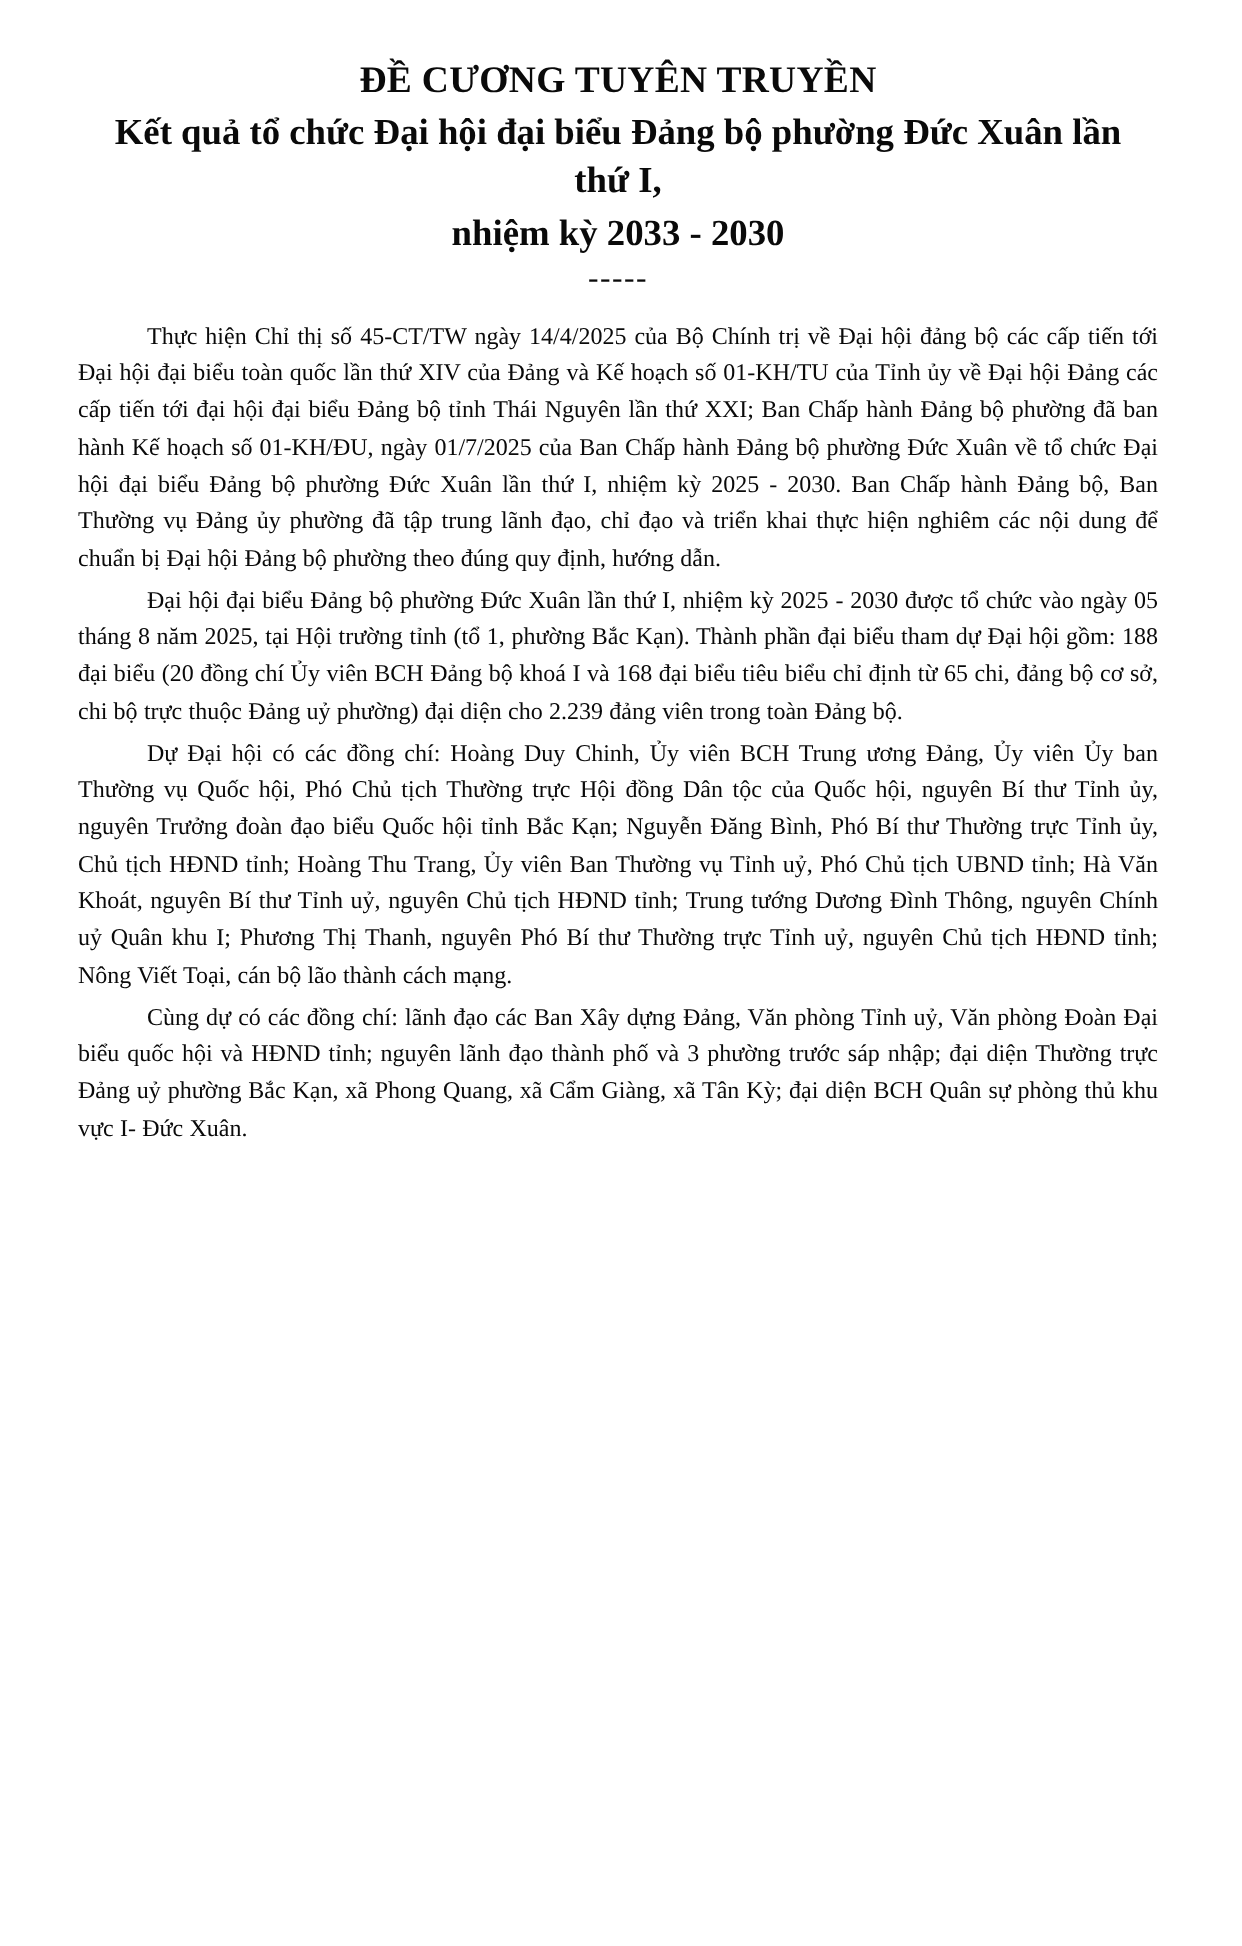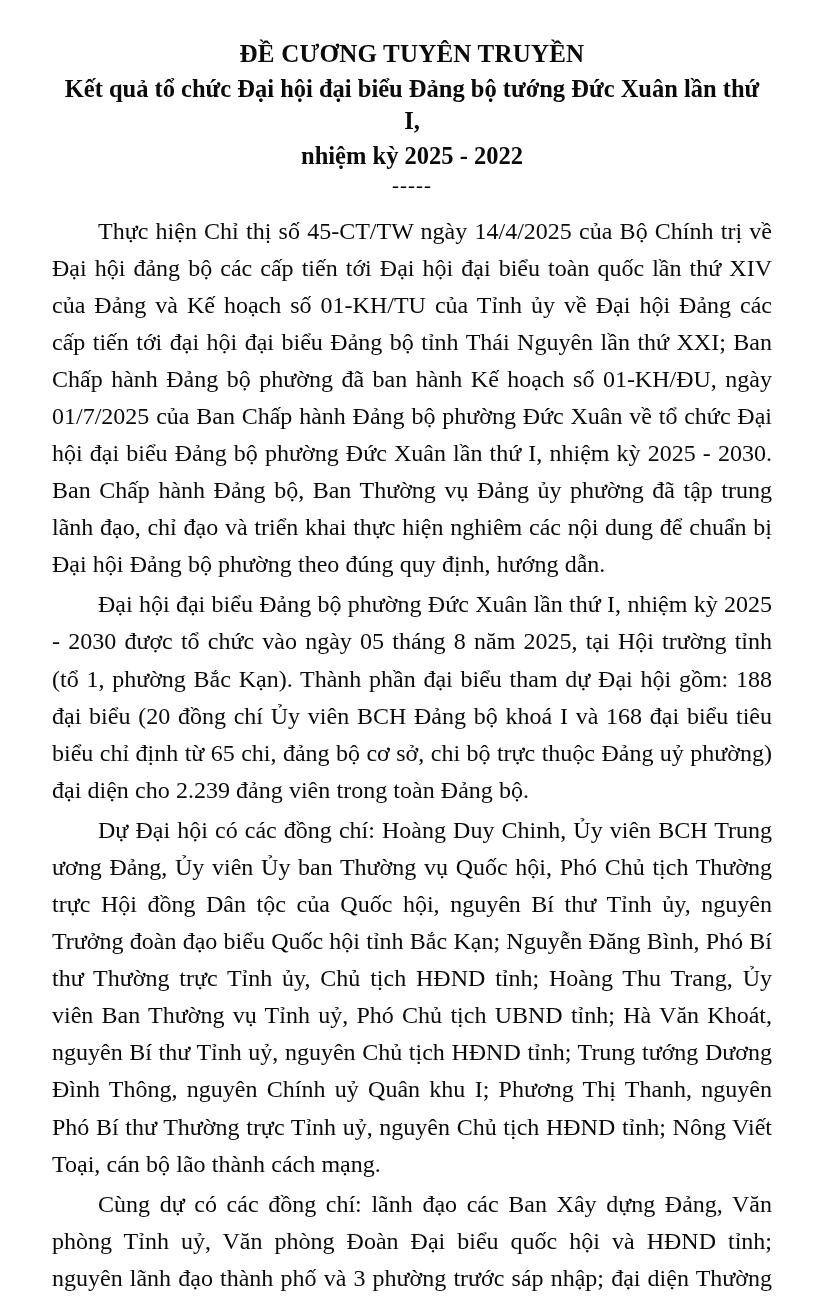--- a/index.html
+++ b/index.html
@@ -48,41 +48,41 @@
   .rule-dashes {
     font-size: 21px;
     line-height: 1.1;
     margin: 2px 0 0 0;
     letter-spacing: 1px;
   }
   .body-text {
     margin-top: 16px;
   }
   p.para {
-    font-size: 24px;
+    font-size: 16px;
     line-height: 1.545;
     text-align: justify;
     text-justify: inter-word;
     text-indent: 46px;
     margin: 0 0 3px 0;
     word-spacing: 0.2px;
   }
   p.para:last-child {
     margin-bottom: 0;
   }
 </style>
 </head>
 <body>
 
 <div class="page">
 
   <div class="title-block">
     <div class="doc-title">ĐỀ CƯƠNG TUYÊN TRUYỀN</div>
-    <div class="doc-subtitle">Kết quả tổ chức Đại hội đại biểu Đảng bộ tướng Đức Xuân lần thứ I,</div>
-    <div class="doc-subtitle">nhiệm kỳ 2025 - 2022</div>
+    <div class="doc-subtitle">Kết quả tổ chức Đại hội đại biểu Đảng bộ phường Đức Xuân lần thứ I,</div>
+    <div class="doc-subtitle">nhiệm kỳ 2033 - 2030</div>
     <div class="rule-dashes">-----</div>
   </div>
 
   <div class="body-text">
     <p class="para">Thực hiện Chỉ thị số 45-CT/TW ngày 14/4/2025 của Bộ Chính trị về Đại hội đảng bộ các cấp tiến tới Đại hội đại biểu toàn quốc lần thứ XIV của Đảng và Kế hoạch số 01-KH/TU của Tỉnh ủy về Đại hội Đảng các cấp tiến tới đại hội đại biểu Đảng bộ tỉnh Thái Nguyên lần thứ XXI; Ban Chấp hành Đảng bộ phường đã ban hành Kế hoạch số 01-KH/ĐU, ngày 01/7/2025 của Ban Chấp hành Đảng bộ phường Đức Xuân về tổ chức Đại hội đại biểu Đảng bộ phường Đức Xuân lần thứ I, nhiệm kỳ 2025 - 2030. Ban Chấp hành Đảng bộ, Ban Thường vụ Đảng ủy phường đã tập trung lãnh đạo, chỉ đạo và triển khai thực hiện nghiêm các nội dung để chuẩn bị Đại hội Đảng bộ phường theo đúng quy định, hướng dẫn.</p>
     <p class="para">Đại hội đại biểu Đảng bộ phường Đức Xuân lần thứ I, nhiệm kỳ 2025 - 2030 được tổ chức vào ngày 05 tháng 8 năm 2025, tại Hội trường tỉnh (tổ 1, phường Bắc Kạn). Thành phần đại biểu tham dự Đại hội gồm: 188 đại biểu (20 đồng chí Ủy viên BCH Đảng bộ khoá I và 168 đại biểu tiêu biểu chỉ định từ 65 chi, đảng bộ cơ sở, chi bộ trực thuộc Đảng uỷ phường) đại diện cho 2.239 đảng viên trong toàn Đảng bộ.</p>
     <p class="para">Dự Đại hội có các đồng chí: Hoàng Duy Chinh, Ủy viên BCH Trung ương Đảng, Ủy viên Ủy ban Thường vụ Quốc hội, Phó Chủ tịch Thường trực Hội đồng Dân tộc của Quốc hội, nguyên Bí thư Tỉnh ủy, nguyên Trưởng đoàn đạo biểu Quốc hội tỉnh Bắc Kạn; Nguyễn Đăng Bình, Phó Bí thư Thường trực Tỉnh ủy, Chủ tịch HĐND tỉnh; Hoàng Thu Trang, Ủy viên Ban Thường vụ Tỉnh uỷ, Phó Chủ tịch UBND tỉnh; Hà Văn Khoát, nguyên Bí thư Tỉnh uỷ, nguyên Chủ tịch HĐND tỉnh; Trung tướng Dương Đình Thông, nguyên Chính uỷ Quân khu I; Phương Thị Thanh, nguyên Phó Bí thư Thường trực Tỉnh uỷ, nguyên Chủ tịch HĐND tỉnh; Nông Viết Toại, cán bộ lão thành cách mạng.</p>
     <p class="para">Cùng dự có các đồng chí: lãnh đạo các Ban Xây dựng Đảng, Văn phòng Tỉnh uỷ, Văn phòng Đoàn Đại biểu quốc hội và HĐND tỉnh; nguyên lãnh đạo thành phố và 3 phường trước sáp nhập; đại diện Thường trực Đảng uỷ phường Bắc Kạn, xã Phong Quang, xã Cẩm Giàng, xã Tân Kỳ; đại diện BCH Quân sự phòng thủ khu vực I- Đức Xuân.</p>
 
   </div>

